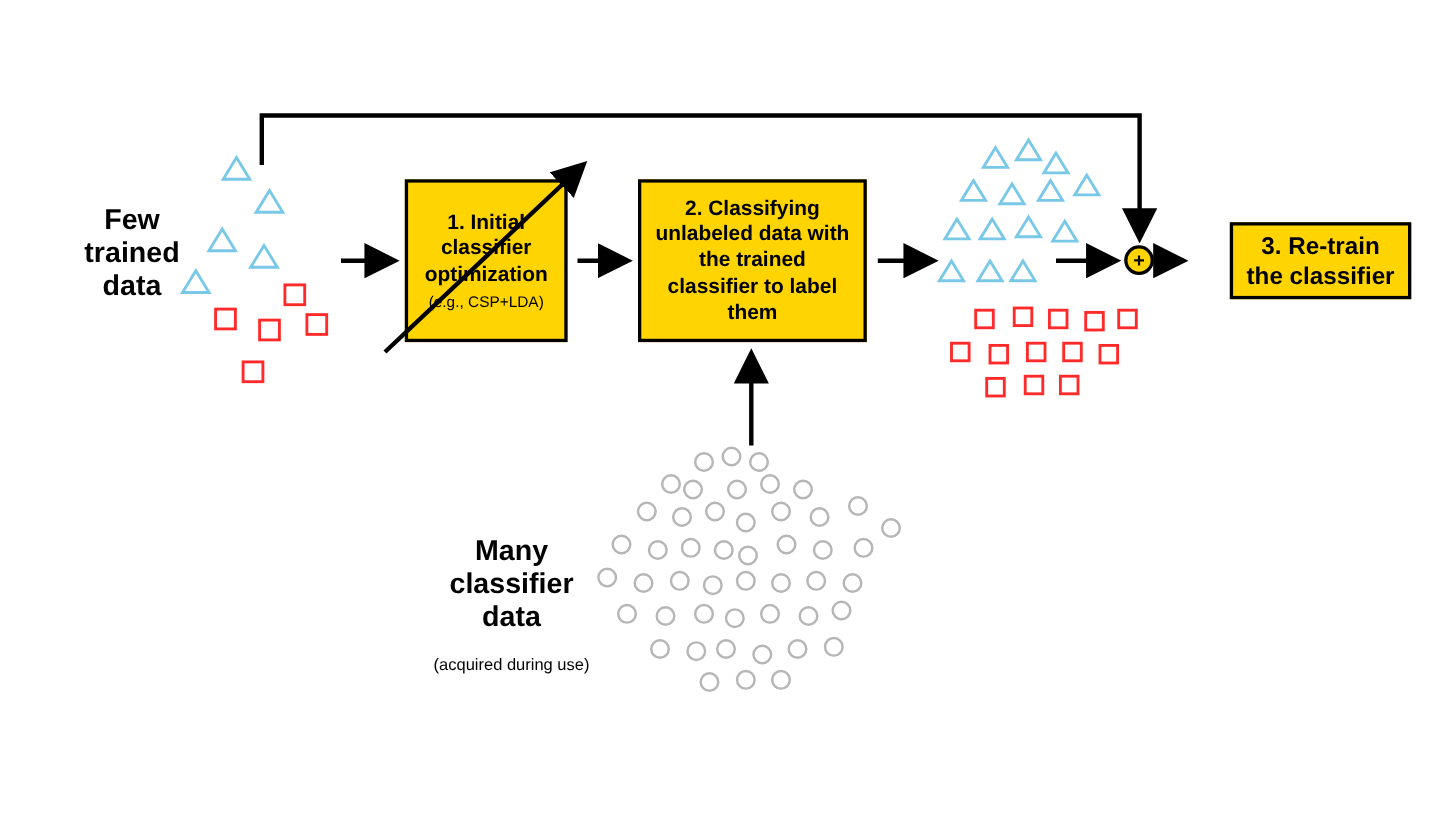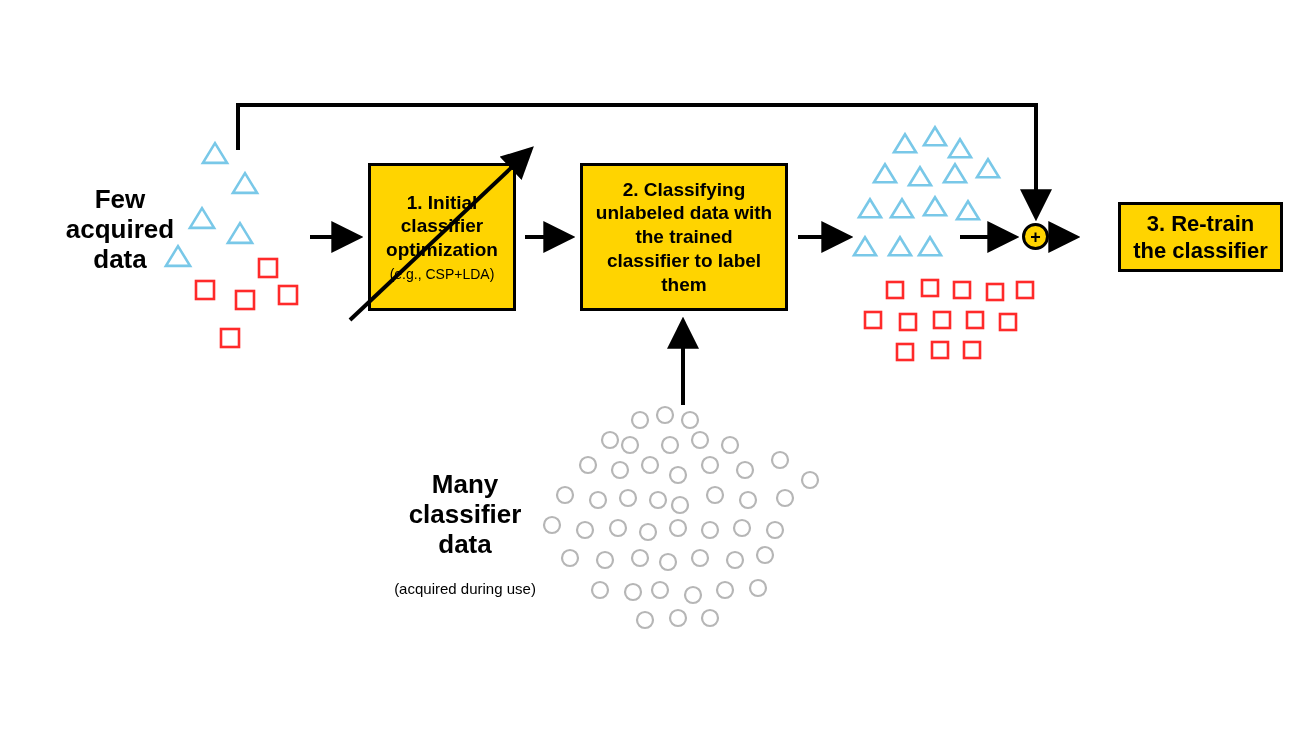--- a/index.html
+++ b/index.html
@@ -70,42 +70,42 @@
     pointer-events: none;
   }
 </style>
 </head>
 <body>
 
 <div class="stage">
 
   <div class="label-few" style="left:55px; top:185px; width:130px;">
     <span>Few</span><br>
-    <span>acquired</span><br>
+    <span>trained</span><br>
     <span>data</span>
   </div>
 
   <div class="box" style="left:368px; top:163px; width:148px; height:148px; font-size:19px;">
     <div>1. Initial classifier optimization</div>
     <div class="sub">(e.g., CSP+LDA)</div>
   </div>
 
   <div class="box" style="left:580px; top:163px; width:208px; height:148px; font-size:19px;">
     <div>2. Classifying unlabeled data with the trained classifier to label them</div>
   </div>
 
   <div class="plus-node" style="left:1022px; top:223px;">
     <span>+</span>
   </div>
 
   <div class="box" style="left:1118px; top:202px; width:165px; height:70px; font-size:22px;">
     <div>3. Re-train the classifier</div>
   </div>
 
-  <div class="label-many" style="left:380px; top:470px; width:170px;">
+  <div class="label-many" style="left:380px; top:486px; width:170px;">
     <span>Many</span><br>
     <span>classifier</span><br>
     <span>data</span>
     <span class="sub">(acquired during use)</span>
   </div>
 
   <svg class="overlay" viewBox="0 0 1300 750">
     <defs>
       <marker id="ah" viewBox="0 0 12 12" refX="10" refY="6" markerWidth="8" markerHeight="8" orient="auto-start-reverse">
         <path d="M0,0 L12,6 L0,12 z" fill="#000"></path>

